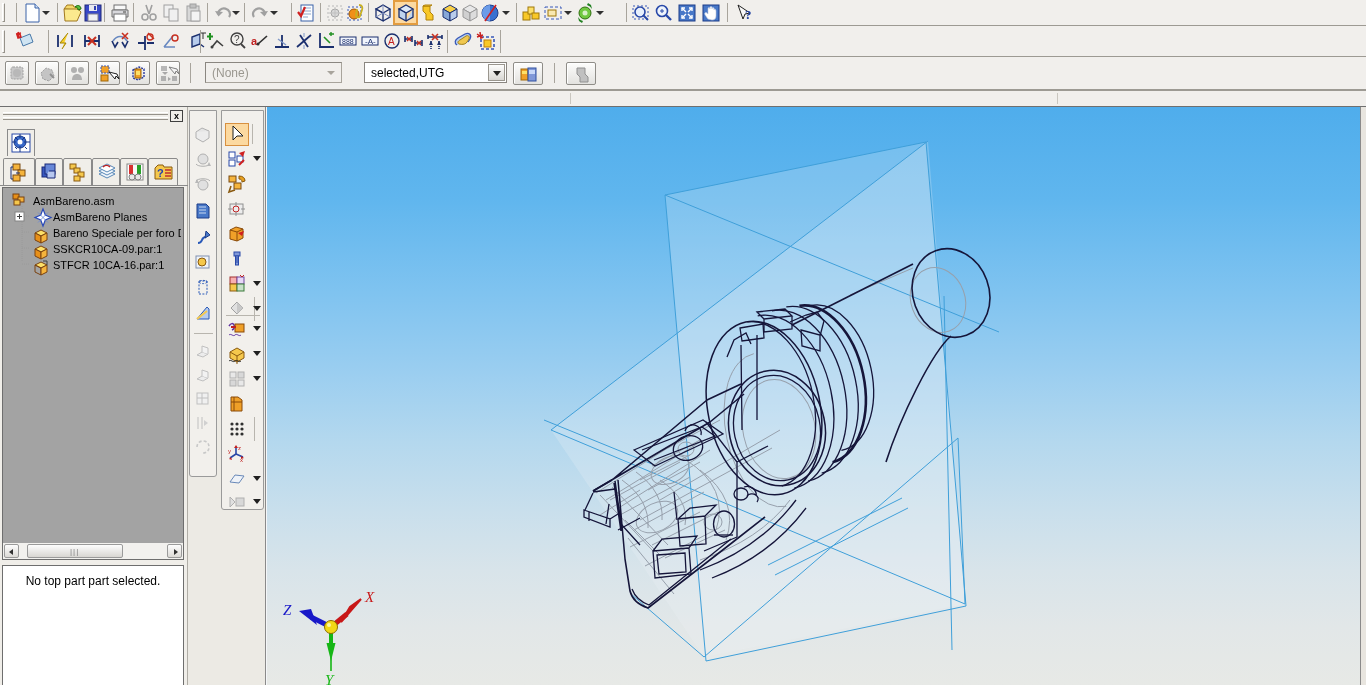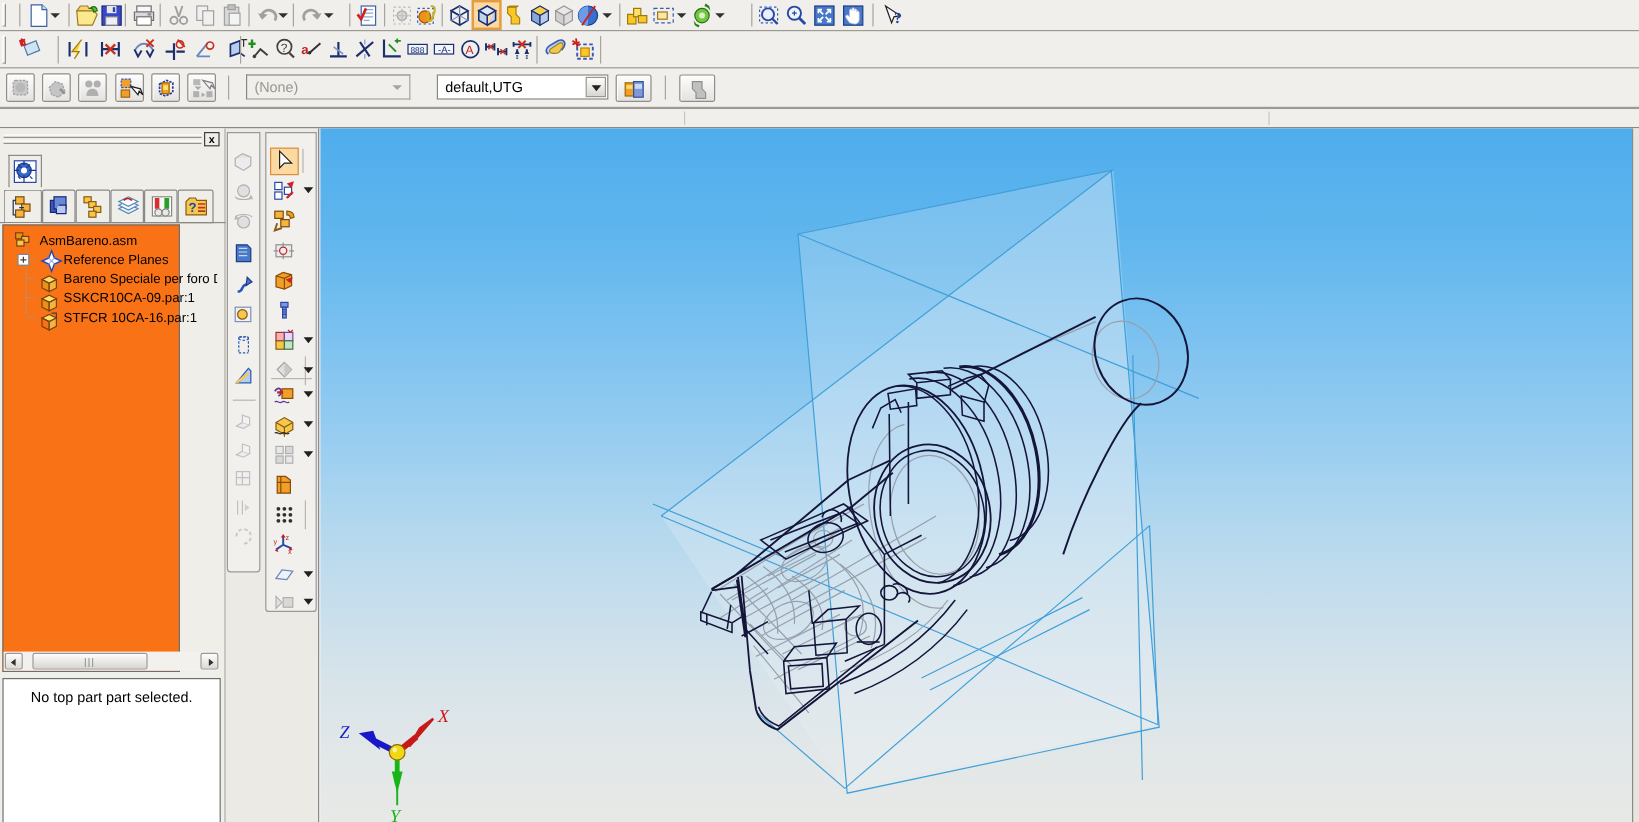--- a/index.html
+++ b/index.html
@@ -301,21 +301,21 @@
       </svg>
     </div>
 <div class="sep" style="left:190px;top:5px;height:20px;bottom:auto"></div>
 <div class="abs" style="left:205px;top:4px;width:137px;height:21px;background:#f1efec;border:1px solid #a8a49c;border-top-color:#8a8680;border-left-color:#8a8680">
 <span style="position:absolute;left:6px;top:3px;font-size:12px;color:#9a978f">(None)</span>
 <div style="position:absolute;right:2px;top:2px;width:16px;height:15px;background:#f1efec">
         <div style="position:absolute;left:4px;top:6px;border-left:4px solid transparent;border-right:4px solid transparent;border-top:4px solid #a8a49c"></div>
       </div>
     </div>
 <div class="abs" style="left:364px;top:4px;width:143px;height:21px;background:#fff;border:1px solid #8a8680">
-<span style="position:absolute;left:6px;top:3px;font-size:12px;color:#000">default,UTG</span>
+<span style="position:absolute;left:6px;top:3px;font-size:12px;color:#000">selected,UTG</span>
 <div style="position:absolute;right:1px;top:1px;width:17px;height:17px;background:linear-gradient(180deg,#fdfdfc,#d8d6d2);border:1px solid #9a968e">
         <div style="position:absolute;left:4px;top:6px;border-left:4px solid transparent;border-right:4px solid transparent;border-top:5px solid #202020"></div>
       </div>
     </div>
 <div class="btn3" style="left:513px;top:4px;width:30px;height:23px">
       <svg width="19" height="19" viewBox="0 0 19 19" style="left:5px;top:2px">
         <rect x="2" y="4" width="7" height="11" fill="#f0a028" stroke="#a06808"></rect>
         <rect x="3" y="6" width="5" height="3" fill="#fde068"></rect>
         <rect x="9" y="3" width="8" height="13" fill="#8098d8" stroke="#3050a0"></rect>
         <rect x="10" y="5" width="6" height="4" fill="#c8d8f8"></rect>
@@ -469,21 +469,21 @@
       </div>
 <div class="abs" style="left:148px;top:51px;width:30px;height:28px;background:#f0eee9;border:1px solid #8a8a8a;border-radius:2px 2px 0 0;">
 <svg style="left:5px;top:3px" width="20" height="20" viewBox="0 0 20 20">
           <path d="M1 6l3-3h5l1 2h8v12H1z" fill="#f5c84c" stroke="#8a5a10"></path>
           <path d="M11 8h6M11 11h6M11 14h6" stroke="#c03030" stroke-width="1.4"></path>
           <text x="3" y="15" font-size="11" font-weight="bold" fill="#2040b0">?</text>
         </svg>
       </div>
 <div class="abs" style="left:0;top:78px;width:188px;height:1px;background:#8a8a8a"></div>
 <div class="abs" style="left:4px;top:79px;width:30px;height:1px;background:#f0eee9"></div>
-<div class="abs" style="left:2px;top:80px;width:148px;height:373px;background:#f97316;border:1px solid #6e6e6e">
+<div class="abs" style="left:2px;top:80px;width:182px;height:373px;background:#a3a3a3;border:1px solid #6e6e6e">
 <svg style="left:0;top:0" width="180" height="370" viewBox="0 0 180 370">
 <path d="M19 18v56M19 28h8M19 44h8M19 60h8M19 76h8" stroke="#9a9a9a" stroke-dasharray="1 1" fill="none"></path>
 <g>
             <rect x="10" y="6" width="6" height="5" fill="#e89018" stroke="#7a4210"></rect>
             <rect x="15" y="9" width="6" height="5" fill="#f5b43c" stroke="#7a4210"></rect>
             <rect x="11" y="12" width="6" height="5" fill="#f5c84c" stroke="#7a4210"></rect>
           </g>
 <rect x="12" y="24" width="9" height="9" fill="#fff" stroke="#848484"></rect>
           <path d="M14 28.5h5M16.5 26v5" stroke="#404040"></path>
 <path d="M40 21 L42.3 27 L48 29.5 L42.3 32 L40 38 L37.7 32 L32 29.5 L37.7 27 Z" fill="#fff" stroke="#2848b8" stroke-width="1.2"></path>
@@ -499,21 +499,21 @@
             <path d="M14 5v7l-6 3v-7z" fill="#f5b43c" stroke="#7a4210"></path>
           </g>
 <g transform="translate(30,72)">
             <path d="M2 5l6-3 6 3-6 3z" fill="#fde068" stroke="#7a4210"></path>
             <path d="M2 5v7l6 3v-7z" fill="none" stroke="#7a4210"></path>
             <path d="M14 5v7l-6 3v-7z" fill="#f5b43c" stroke="#7a4210"></path>
             <path d="M10 1h4v4" fill="none" stroke="#404040"></path>
           </g>
 </svg>
 <div class="abs" style="left:30px;top:7px;font-size:11px;color:#000;white-space:nowrap;width:128px;overflow:hidden">AsmBareno.asm</div>
-<div class="abs" style="left:50px;top:23px;font-size:11px;color:#000;white-space:nowrap;width:128px;overflow:hidden">Reference Planes</div>
+<div class="abs" style="left:50px;top:23px;font-size:11px;color:#000;white-space:nowrap;width:128px;overflow:hidden">AsmBareno Planes</div>
 <div class="abs" style="left:50px;top:39px;font-size:11px;color:#000;white-space:nowrap;width:128px;overflow:hidden">Bareno Speciale per foro D</div>
 <div class="abs" style="left:50px;top:55px;font-size:11px;color:#000;white-space:nowrap;width:128px;overflow:hidden">SSKCR10CA-09.par:1</div>
 <div class="abs" style="left:50px;top:71px;font-size:11px;color:#000;white-space:nowrap;width:128px;overflow:hidden">STFCR 10CA-16.par:1</div>
 <div class="abs" style="left:0;top:355px;width:180px;height:16px;background:#f2f1ee">
 <div class="abs" style="left:1px;top:1px;width:15px;height:14px;background:linear-gradient(180deg,#fdfdfd,#dcdad6);border:1px solid #9a9a9a;border-radius:2px">
             <div class="abs" style="left:4px;top:4px;width:0;height:0;border-top:3.5px solid transparent;border-bottom:3.5px solid transparent;border-right:4px solid #303030"></div>
           </div>
 <div class="abs" style="right:1px;top:1px;width:15px;height:14px;background:linear-gradient(180deg,#fdfdfd,#dcdad6);border:1px solid #9a9a9a;border-radius:2px">
             <div class="abs" style="left:6px;top:4px;width:0;height:0;border-top:3.5px solid transparent;border-bottom:3.5px solid transparent;border-left:4px solid #303030"></div>
           </div>

